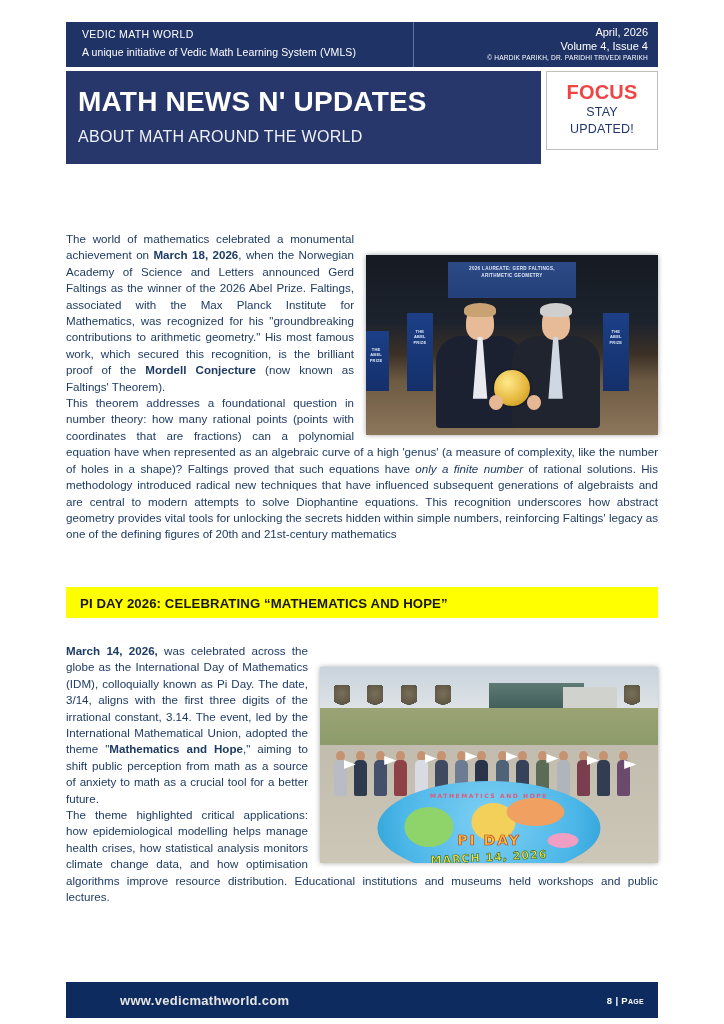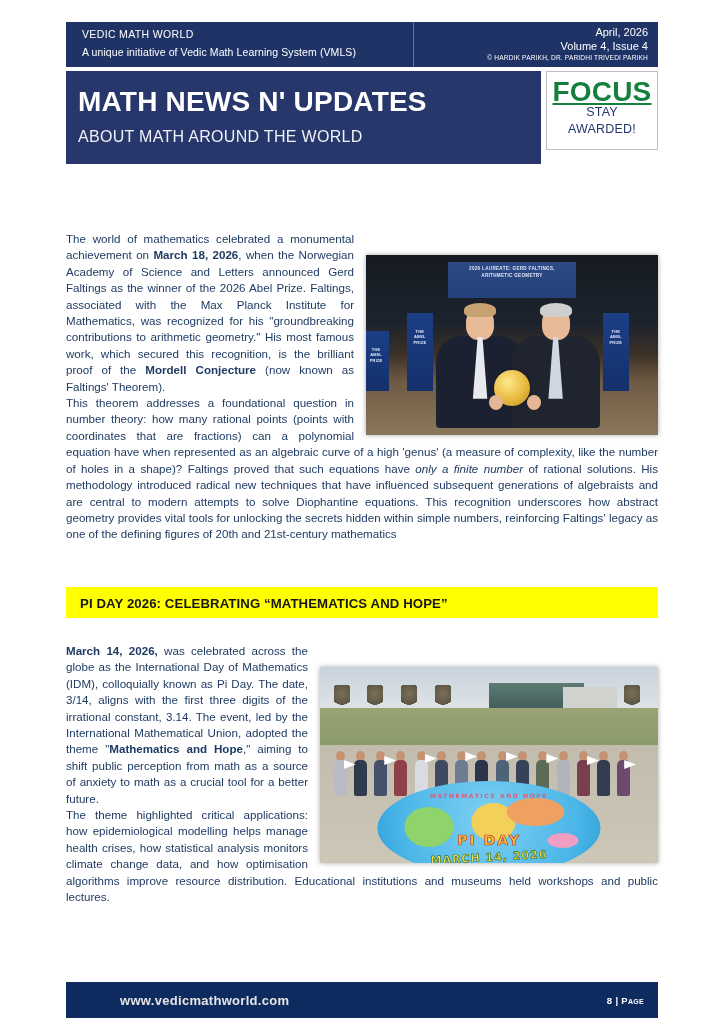--- a/index.html
+++ b/index.html
@@ -115,26 +115,25 @@
     top: 0;
     width: 112px;
     height: 79px;
     background: #ffffff;
     border: 1px solid #bfbfbf;
     box-sizing: border-box;
     text-align: center;
     padding-top: 8px;
   }
   .focus-title {
-    color: #15803d;
-    font-size: 28px;
+    color: #ef4444;
+    font-size: 20px;
     font-weight: bold;
     letter-spacing: 0.2px;
     line-height: 24px;
-    text-decoration: underline;
   }
   .focus-line {
     color: #22376e;
     font-size: 12.5px;
     line-height: 17px;
     letter-spacing: 0.2px;
   }
 
   
   .yellowbar {
@@ -420,21 +419,21 @@
   </div>
 
   <div class="titleband">
     <div class="titleband-main">
       <div class="headline">MATH NEWS N' UPDATES</div>
       <div class="subheadline">ABOUT MATH AROUND THE WORLD</div>
     </div>
     <div class="focusbox">
       <div class="focus-title">FOCUS</div>
       <div class="focus-line">STAY</div>
-      <div class="focus-line">AWARDED!</div>
+      <div class="focus-line">UPDATED!</div>
     </div>
   </div>
 
 
   <div class="article" id="article-abel">
 
     <div class="photo-float">
       <div class="photo" id="photo-abel">
         <div class="abel-stage"></div>
 

